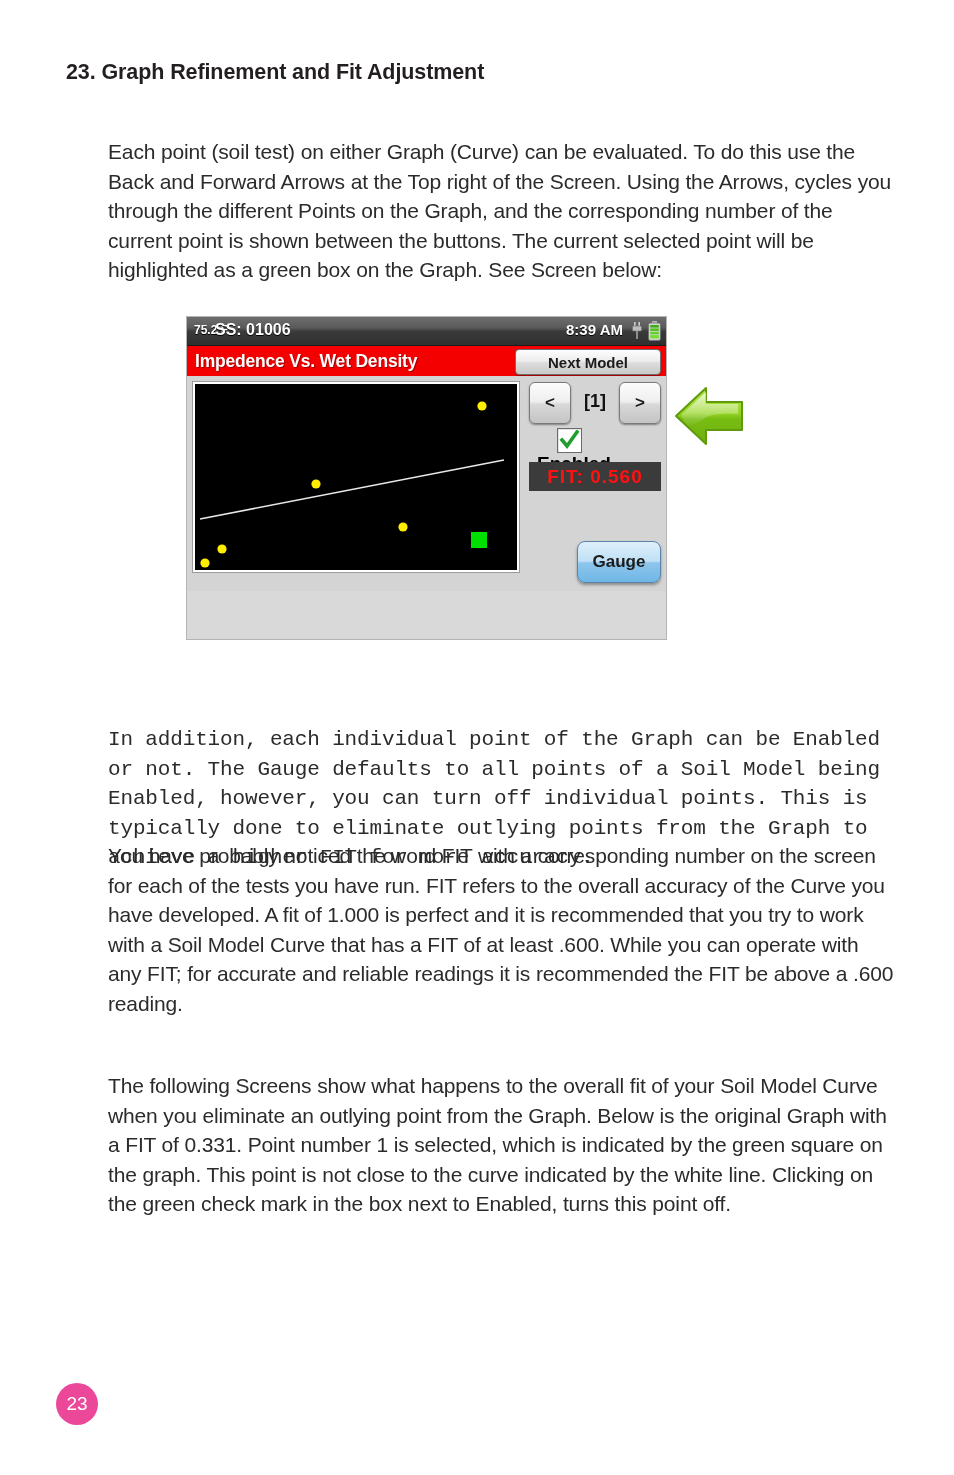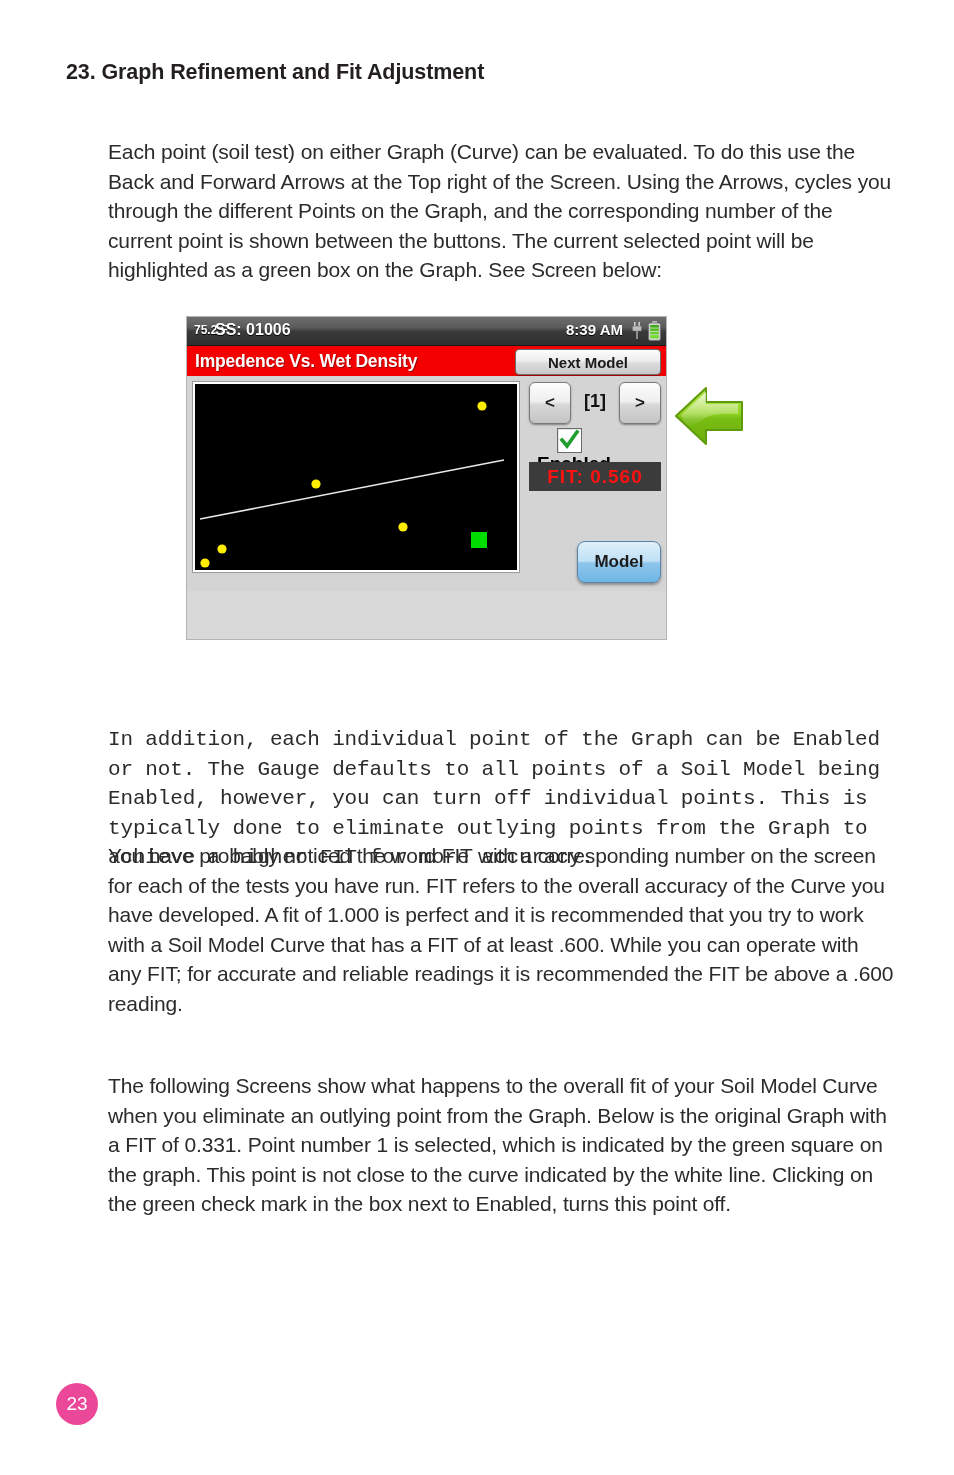--- a/index.html
+++ b/index.html
@@ -289,21 +289,21 @@
           <div class="checkbox">
             <svg width="21" height="21" viewBox="0 0 21 21">
               <path d="M3 10 L8 16 L18 2" fill="none" stroke="#1f9e2e" stroke-width="3.6" stroke-linecap="square" stroke-linejoin="miter"></path>
             </svg>
           </div>
           <div class="enabled-label">Enabled</div>
         </div>
 
         <div class="fit-box">FIT:  0.560</div>
 
-        <div class="back-btn">Model</div>
+        <div class="back-btn">Gauge</div>
       </div>
     </div>
   </div>
 
   <svg class="callout-arrow" viewBox="0 0 78 72">
     <defs>
       <linearGradient id="arrGrad" x1="0" y1="0" x2="0" y2="1">
         <stop offset="0%" stop-color="#b6e84a"></stop>
         <stop offset="45%" stop-color="#95d425"></stop>
         <stop offset="55%" stop-color="#77bd12"></stop>

